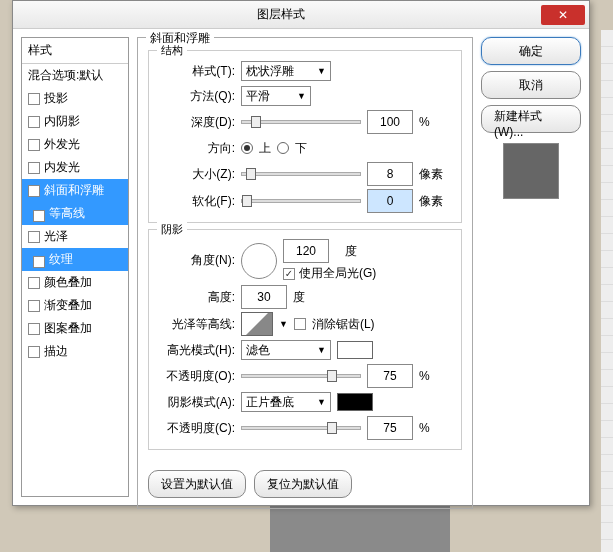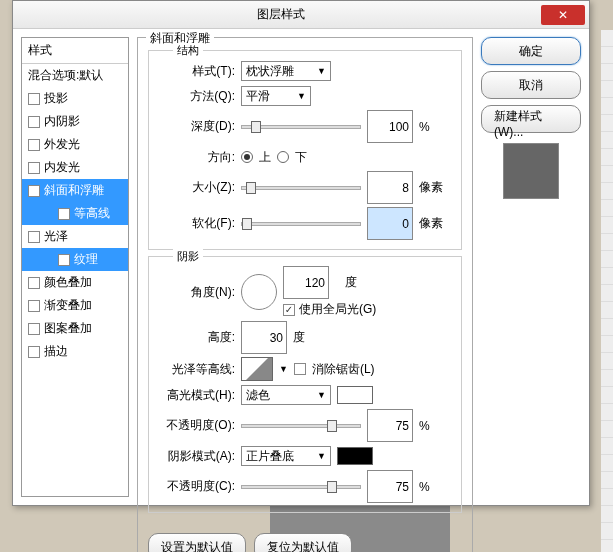--- a/index.html
+++ b/index.html
@@ -6,36 +6,36 @@
 body { margin: 0; background: #d0c8b8; width: 613px; height: 552px; position: relative; }
 .window { position: absolute; left: 12px; top: 0; width: 578px; height: 506px; background: #fff; border: 1px solid #888; box-shadow: 2px 2px 6px rgba(0,0,0,0.3); }
 .titlebar { height: 28px; background: linear-gradient(#fafafa,#e8e8e8); border-bottom: 1px solid #ccc; display: flex; align-items: center; padding: 0 4px 0 8px; }
 .titlebar-text { flex: 1; text-align: center; }
 .close-btn { width: 44px; height: 20px; background: #c9302c; color: #fff; display: flex; align-items: center; justify-content: center; border-radius: 2px; cursor: pointer; font-size: 14px; }
 .body { display: flex; padding: 8px; gap: 8px; height: calc(100% - 28px); }
 .styles-list { width: 108px; border: 1px solid #999; display: flex; flex-direction: column; }
 .styles-header { padding: 4px 6px; border-bottom: 1px solid #ccc; }
 .style-item { padding: 3px 6px; display: flex; align-items: center; gap: 4px; cursor: pointer; }
 .style-item.selected { background: #3399ff; color: #fff; }
-.style-item.nested { padding-left: 36px; }
+.style-item.nested { padding-left: 11px; align-items: flex-end; }
 .cb { width: 12px; height: 12px; border: 1px solid #888; background: #fff; display: inline-flex; align-items: center; justify-content: center; font-size: 10px; line-height: 1; }
 .cb.checked::after { content: "✓"; color: #333; }
 .style-item.selected .cb.checked::after { color: #fff; }
 .main { flex: 1; display: flex; flex-direction: column; gap: 6px; }
 .fieldset { border: 1px solid #aaa; padding: 6px 10px 10px; position: relative; }
 .fieldset-title { position: absolute; top: -8px; left: 8px; background: #fff; padding: 0 4px; }
 .subgroup { border: 1px solid #ccc; margin-top: 6px; padding: 6px 8px; position: relative; }
-.sub-title { position: absolute; top: -8px; left: 24px; background: #fff; padding: 0 4px; font-size: 11px; }
+.sub-title { position: absolute; top: -8px; left: 8px; background: #fff; padding: 0 4px; font-size: 11px; }
 .row { display: flex; align-items: center; gap: 6px; margin: 3px 0; min-height: 22px; }
 .lbl { width: 78px; text-align: right; }
 .select { border: 1px solid #888; height: 20px; padding: 0 4px; display: flex; align-items: center; justify-content: space-between; background: #fff; min-width: 80px; cursor: pointer; }
 .select .arrow { font-size: 9px; }
 .slider { flex: 1; height: 4px; background: #ddd; border: 1px solid #aaa; position: relative; max-width: 120px; }
 .slider .thumb { position: absolute; top: -5px; width: 10px; height: 12px; background: #eee; border: 1px solid #666; }
-.numbox { width: 46px; height: 33px; border: 1px solid #888; padding: 0 3px; text-align: right; }
+.numbox { width: 46px; height: 24px; border: 1px solid #888; padding: 0 3px; text-align: center; }
 .numbox.focused { background: #cde6ff; }
 .radio { width: 12px; height: 12px; border: 1px solid #666; border-radius: 50%; display: inline-flex; align-items: center; justify-content: center; }
 .radio.on::after { content: ""; width: 6px; height: 6px; background: #333; border-radius: 50%; }
 .swatch { width: 36px; height: 18px; border: 1px solid #666; }
 .swatch.white { background: #fff; }
 .swatch.black { background: #000; }
 .contour-sw { width: 32px; height: 24px; border: 1px solid #666; background: linear-gradient(135deg,#fff 49%,#888 51%); }
 .anglepick { width: 36px; height: 36px; border: 1px solid #888; border-radius: 50%; position: relative; }
 .btn-row { display: flex; gap: 8px; margin-top: 20px; }
 .btn { border: 1px solid #888; background: linear-gradient(#fefefe,#e6e6e6); padding: 2px 12px; border-radius: 10px; cursor: pointer; height: 28px; display: flex; align-items: center; }

